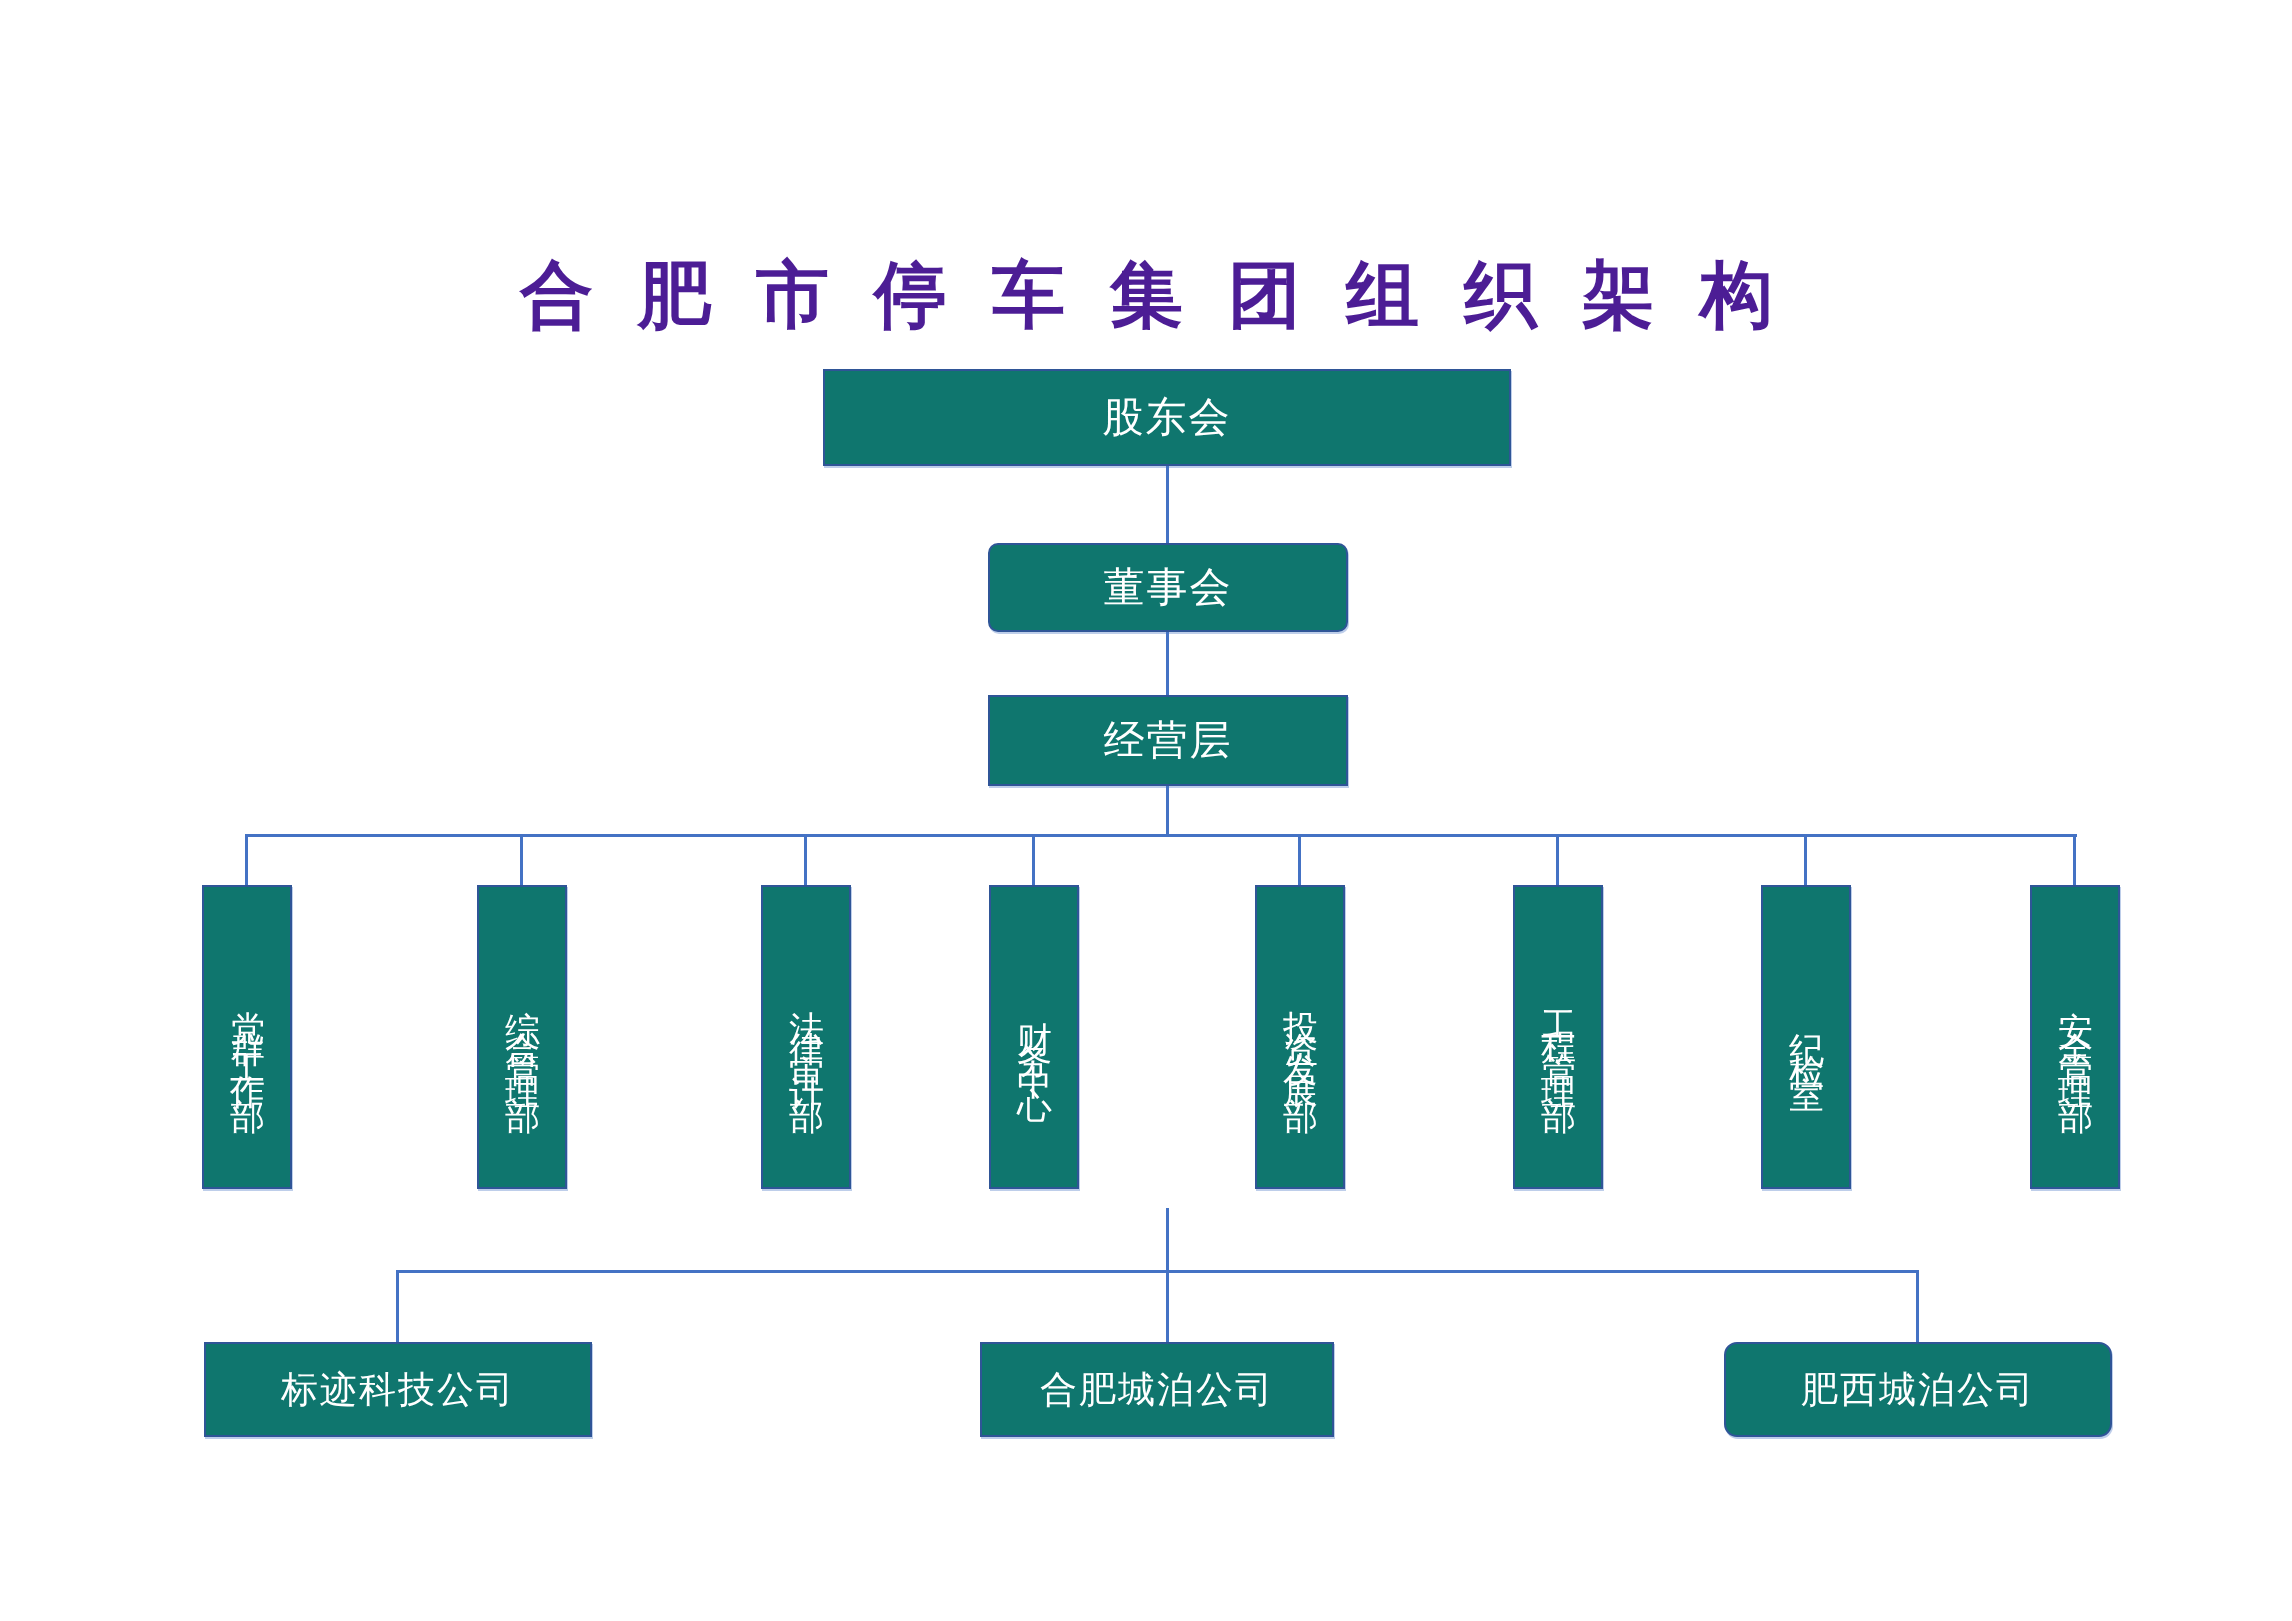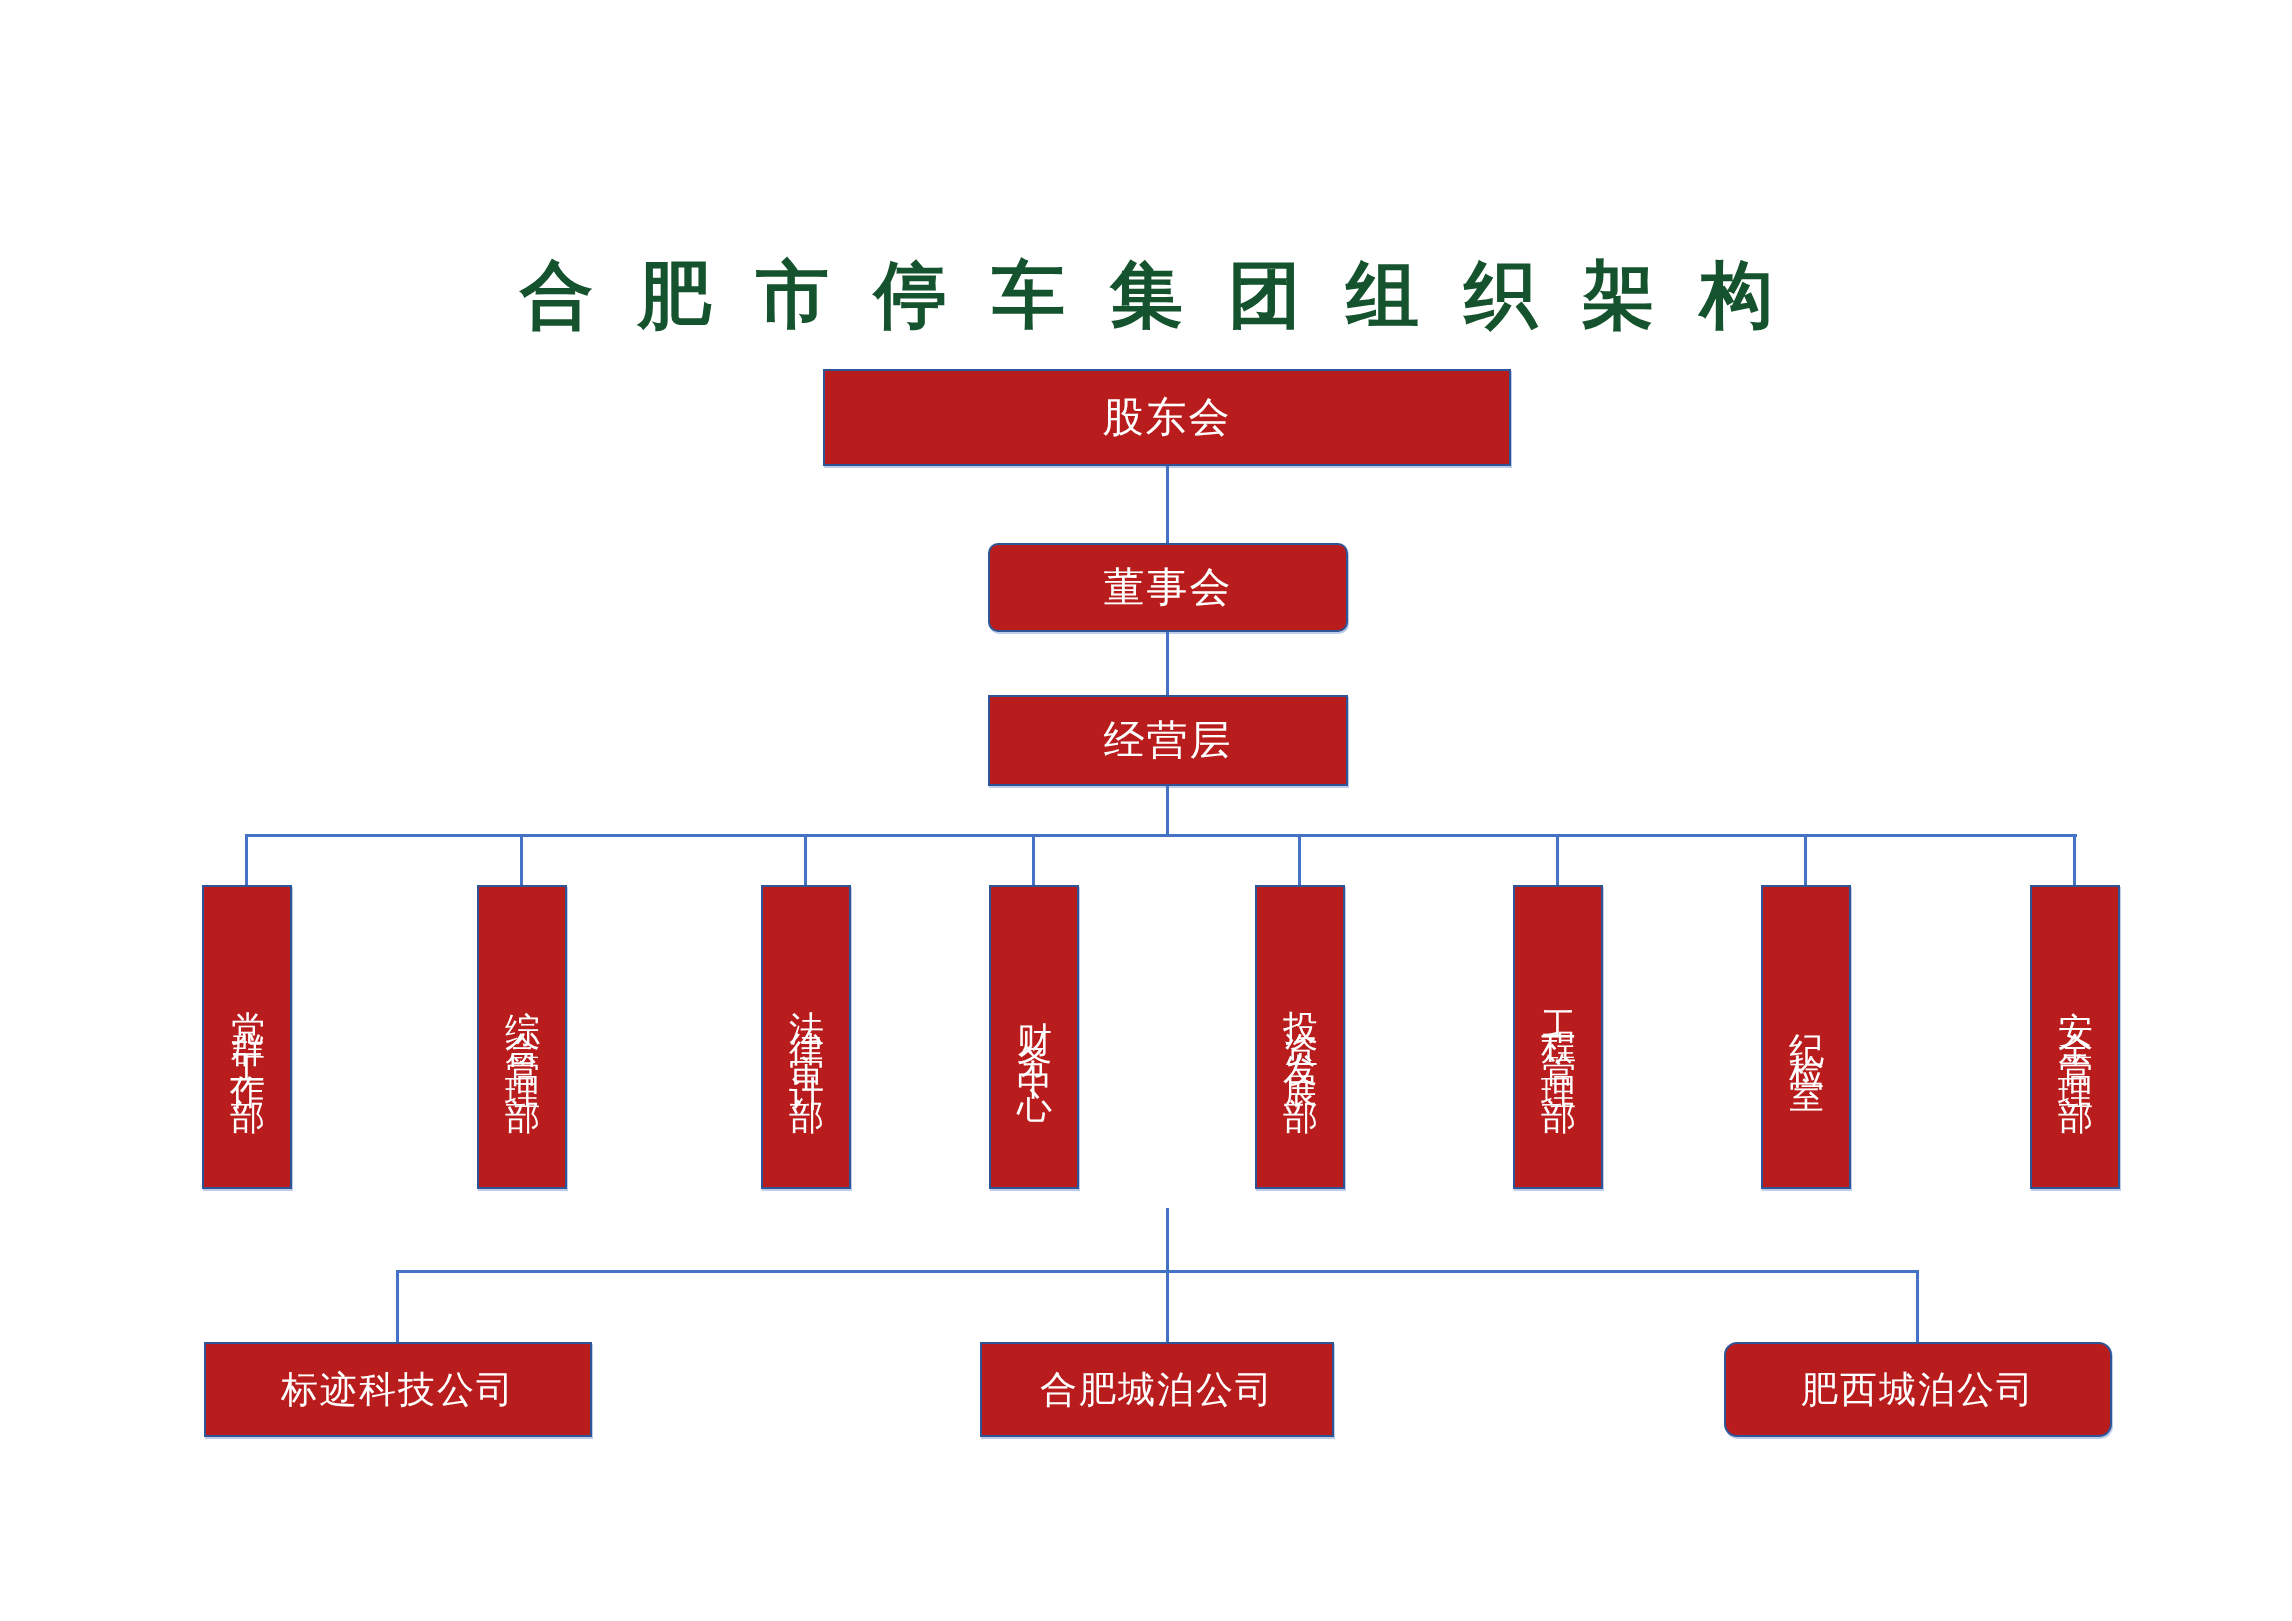--- a/index.html
+++ b/index.html
@@ -16,28 +16,28 @@
     overflow: hidden;
   }
   .chart-title {
     position: absolute;
     top: 247px;
     left: 0;
     width: 100%;
     text-align: center;
     font-size: 73px;
     font-weight: bold;
-    color: #14532d;
+    color: #4c1d95;
     letter-spacing: 45px;
     text-indent: 45px; 
     white-space: nowrap;
   }
   .node {
     position: absolute;
-    background: #b91c1c;
+    background: #0f766e;
     border: 2.9px solid #2f5597;
     box-sizing: border-box;
     display: flex;
     align-items: center;
     justify-content: center;
     color: #ffffff;
     box-shadow: 1px 2px 0 rgba(68,114,196,0.35);
   }
   .node-h { font-size: 41px; letter-spacing: 2px; }
   .node-company { font-size: 37px; letter-spacing: 2px; }

